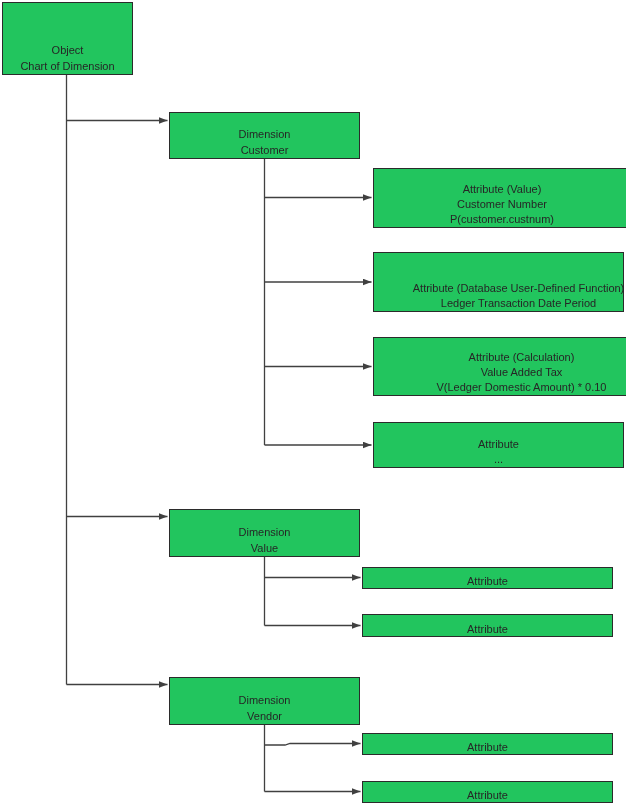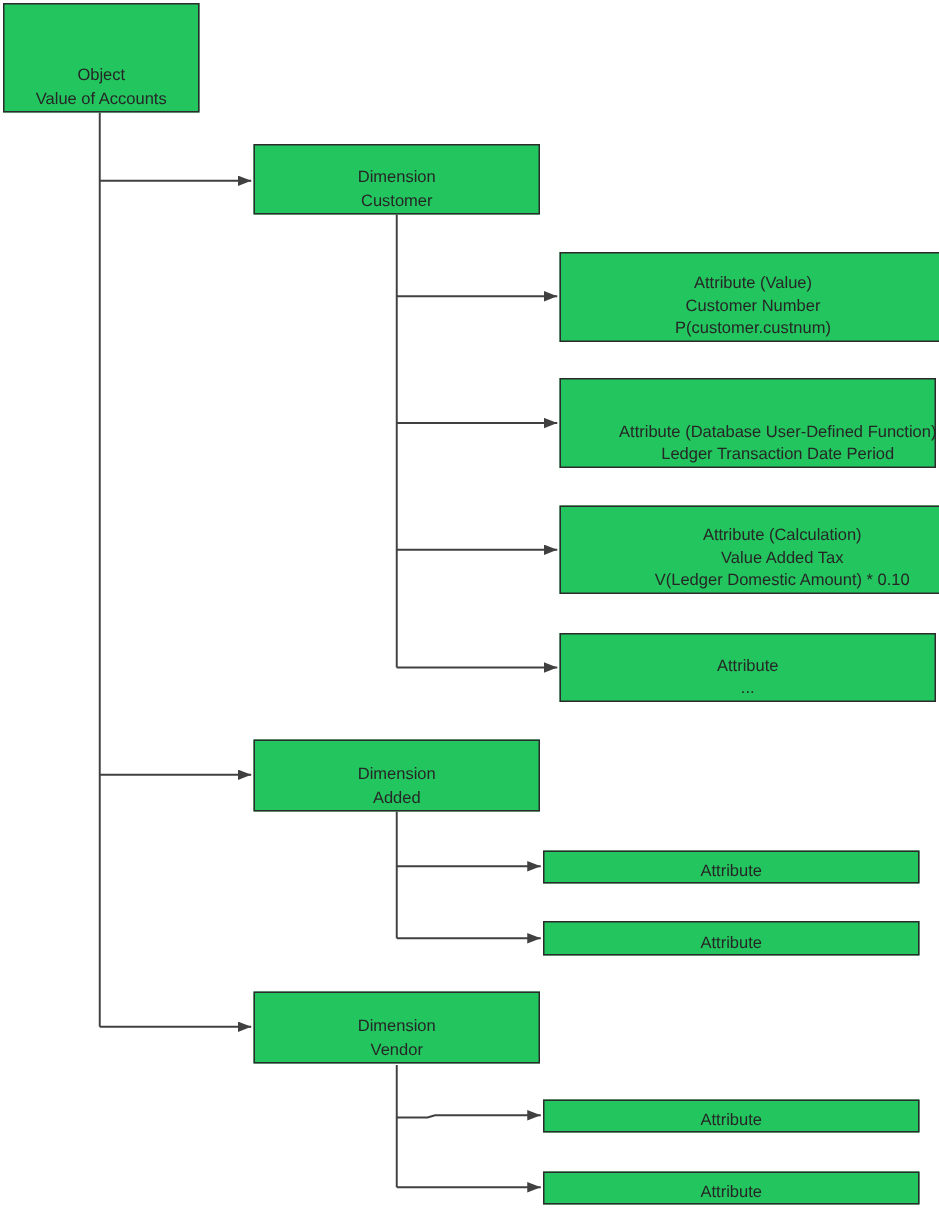--- a/index.html
+++ b/index.html
@@ -24,21 +24,21 @@
     background: #22c55e;
     display: flex;
     flex-direction: column;
     align-items: center;
     justify-content: flex-end;
     text-align: center;
     font-size: 11px;
     line-height: 15px;
   }
   .node .tline { white-space: nowrap; }
-  .dim-node { line-height: 16px; }
+  .dim-node { line-height: 16px; margin-top: 16px; }
   .root-node { line-height: 15.5px; }
   .thin-node { line-height: 14px; }
 </style>
 </head>
 <body>
 
 <div id="canvas">
 
   <svg id="connectors" viewBox="0 0 626 805" xmlns="http://www.w3.org/2000/svg">
     <defs>
@@ -62,21 +62,21 @@
     <path d="M264.5,577.5 H360.5" fill="none" stroke="#404040" stroke-width="1.3" marker-end="url(#arrow)"></path>
     <path d="M264.5,625.5 H360.5" fill="none" stroke="#404040" stroke-width="1.3" marker-end="url(#arrow)"></path>
 
     <path d="M264.5,710 V791.5" fill="none" stroke="#404040" stroke-width="1.3"></path>
     <path d="M264.5,745 H285 L290,743.5 H360.5" fill="none" stroke="#404040" stroke-width="1.3" marker-end="url(#arrow)"></path>
     <path d="M264.5,791.5 H360.5" fill="none" stroke="#404040" stroke-width="1.3" marker-end="url(#arrow)"></path>
   </svg>
 
   <div class="node root-node" style="left:2px; top:2px; width:131px; height:73px;">
     <div class="tline">Object</div>
-    <div class="tline">Value of Accounts</div>
+    <div class="tline">Chart of Dimension</div>
   </div>
 
   <div class="node dim-node" style="left:169px; top:96px; width:191px; height:47px;">
     <div class="tline">Dimension</div>
     <div class="tline">Customer</div>
   </div>
 
   <div class="node" style="left:373px; top:168px; width:258px; height:60px;">
     <div class="tline">Attribute (Value)</div>
     <div class="tline">Customer Number</div>
@@ -94,21 +94,21 @@
     <div class="tline">V(Ledger Domestic Amount) * 0.10</div>
   </div>
 
   <div class="node" style="left:373px; top:422px; width:251px; height:46px;">
     <div class="tline">Attribute</div>
     <div class="tline">...</div>
   </div>
 
   <div class="node dim-node" style="left:169px; top:493px; width:191px; height:48px;">
     <div class="tline">Dimension</div>
-    <div class="tline">Added</div>
+    <div class="tline">Value</div>
   </div>
 
   <div class="node thin-node" style="left:362px; top:567px; width:251px; height:22px;">
     <div class="tline">Attribute</div>
   </div>
 
   <div class="node thin-node" style="left:362px; top:614px; width:251px; height:23px;">
     <div class="tline">Attribute</div>
   </div>
 

